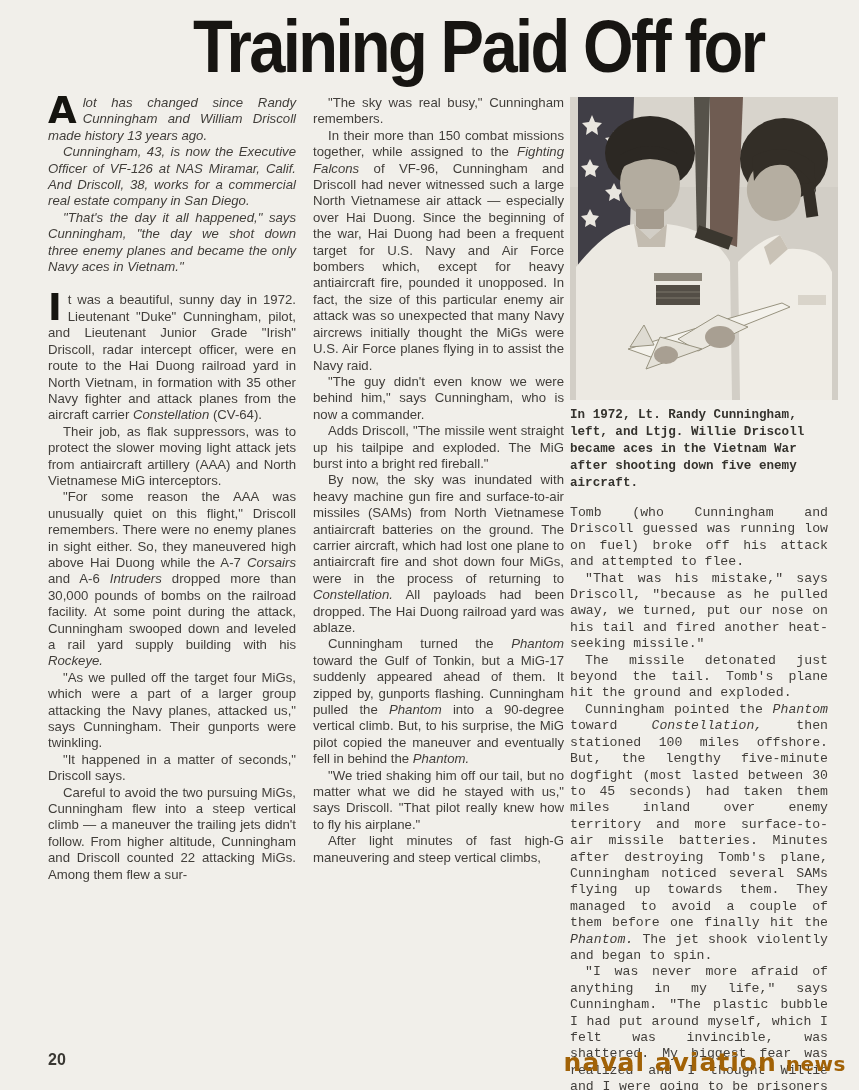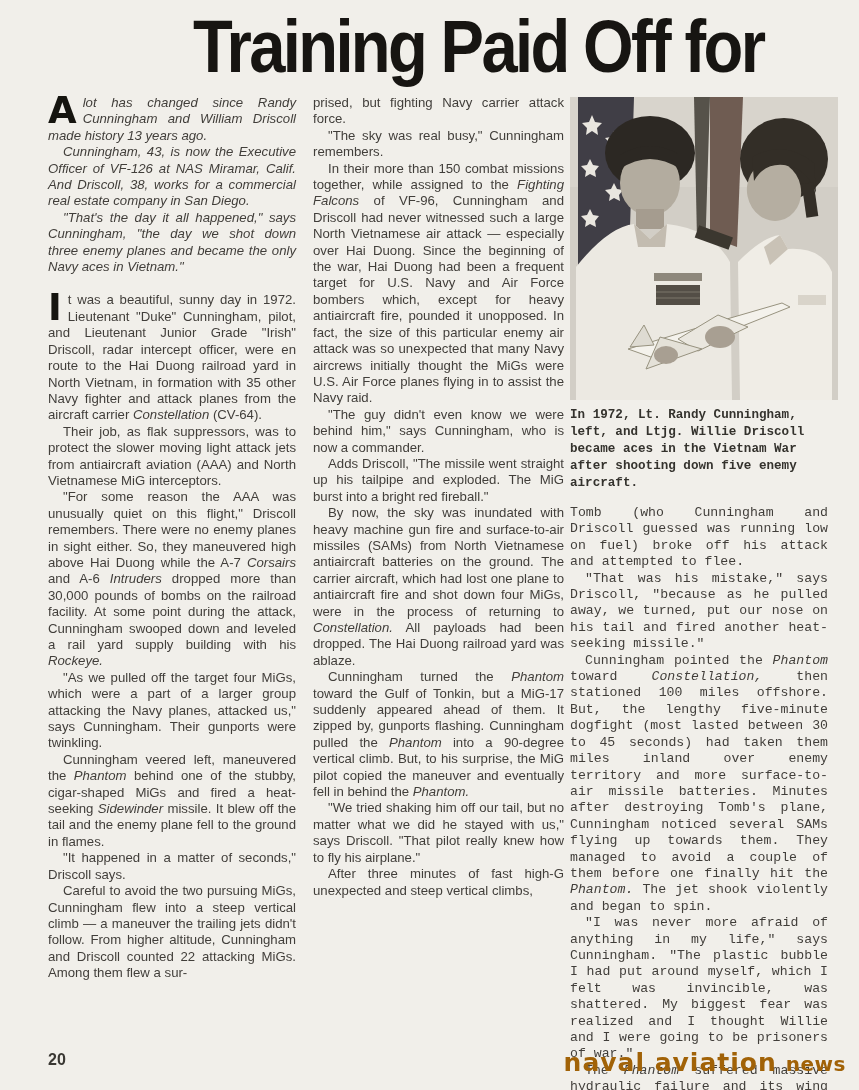--- a/index.html
+++ b/index.html
@@ -86,40 +86,38 @@
   <h1 class="headline">Training Paid Off for</h1>
 
   <div class="col col1">
     <div class="section intro">
         <p class="para noindent"><span class="dropcap">A</span>lot has changed since Randy Cunningham and William Driscoll made history 13 years ago.</p>
         <p class="para">Cunningham, 43, is now the Executive Officer of VF-126 at NAS Miramar, Calif. And Driscoll, 38, works for a commercial real estate company in San Diego.</p>
         <p class="para">"That's the day it all happened," says Cunningham, "the day we shot down three enemy planes and became the only Navy aces in Vietnam."</p>
       </div>
     <div class="section">
         <p class="para noindent"><span class="dropcap">I</span>t was a beautiful, sunny day in 1972. Lieutenant "Duke" Cunningham, pilot, and Lieutenant Junior Grade "Irish" Driscoll, radar intercept officer, were en route to the Hai Duong railroad yard in North Vietnam, in formation with 35 other Navy fighter and attack planes from the aircraft carrier <em>Constellation</em> (CV-64).</p>
-        <p class="para">Their job, as flak suppressors, was to protect the slower moving light attack jets from antiaircraft aviation (AAA) and North Vietnamese MiG interceptors.</p>
+        <p class="para">Their job, as flak suppressors, was to protect the slower moving light attack jets from antiaircraft artillery (AAA) and North Vietnamese MiG interceptors.</p>
         <p class="para">"For some reason the AAA was unusually quiet on this flight," Driscoll remembers. There were no enemy planes in sight either. So, they maneuvered high above Hai Duong while the A-7 <em>Corsairs</em> and A-6 <em>Intruders</em> dropped more than 30,000 pounds of bombs on the railroad facility. At some point during the attack, Cunningham swooped down and leveled a rail yard supply building with his <em>Rockeye.</em></p>
         <p class="para">"As we pulled off the target four MiGs, which were a part of a larger group attacking the Navy planes, attacked us," says Cunningham. Their gunports were twinkling.</p>
-        <p class="para">Cunningham veered left, maneuvered the <em>Phantom</em> behind one of the stubby, cigar-shaped MiGs and fired a heat-seeking <em>Sidewinder</em> missile. It blew off the tail and the enemy plane fell to the ground in flames.</p>
         <p class="para">"It happened in a matter of seconds," Driscoll says.</p>
         <p class="para">Careful to avoid the two pursuing MiGs, Cunningham flew into a steep vertical climb — a maneuver the trailing jets didn't follow. From higher altitude, Cunningham and Driscoll counted 22 attacking MiGs. Among them flew a sur-</p>
       </div>
   </div>
 
   <div class="col col2">
     <div class="section">
-        <p class="para noindent">prised, but fighting Navy carrier attack force.</p>
         <p class="para">"The sky was real busy," Cunningham remembers.</p>
         <p class="para">In their more than 150 combat missions together, while assigned to the <em>Fighting Falcons</em> of VF-96, Cunningham and Driscoll had never witnessed such a large North Vietnamese air attack — especially over Hai Duong. Since the beginning of the war, Hai Duong had been a frequent target for U.S. Navy and Air Force bombers which, except for heavy antiaircraft fire, pounded it unopposed. In fact, the size of this particular enemy air attack was so unexpected that many Navy aircrews initially thought the MiGs were U.S. Air Force planes flying in to assist the Navy raid.</p>
         <p class="para">"The guy didn't even know we were behind him," says Cunningham, who is now a commander.</p>
         <p class="para">Adds Driscoll, "The missile went straight up his tailpipe and exploded. The MiG burst into a bright red fireball."</p>
         <p class="para">By now, the sky was inundated with heavy machine gun fire and surface-to-air missiles (SAMs) from North Vietnamese antiaircraft batteries on the ground. The carrier aircraft, which had lost one plane to antiaircraft fire and shot down four MiGs, were in the process of returning to <em>Constellation.</em> All payloads had been dropped. The Hai Duong railroad yard was ablaze.</p>
         <p class="para">Cunningham turned the <em>Phantom</em> toward the Gulf of Tonkin, but a MiG-17 suddenly appeared ahead of them. It zipped by, gunports flashing. Cunningham pulled the <em>Phantom</em> into a 90-degree vertical climb. But, to his surprise, the MiG pilot copied the maneuver and eventually fell in behind the <em>Phantom.</em></p>
         <p class="para">"We tried shaking him off our tail, but no matter what we did he stayed with us," says Driscoll. "That pilot really knew how to fly his airplane."</p>
-        <p class="para">After three minutes of fast high-G unexpected and steep vertical climbs,</p>
+        <p class="para">After light minutes of fast high-G maneuvering and steep vertical climbs,</p>
       </div>
   </div>
 
   <div class="col col3">
     <figure>
       <svg class="photo-svg" viewBox="0 0 268 303" aria-hidden="true">
 
         <rect x="0" y="0" width="268" height="303" fill="#d2cec6"></rect>
         <rect x="0" y="0" width="268" height="90" fill="#d8d4cc"></rect>
 
@@ -175,20 +173,21 @@
           <path d="M60 250 L74 228 L84 248 Z" fill="#dedbd2" stroke="#97927f" stroke-width="1"></path>
           <ellipse cx="150" cy="240" rx="15" ry="11" fill="#a89f92"></ellipse>
           <ellipse cx="96" cy="258" rx="12" ry="9" fill="#a89f92"></ellipse>
         </g>
       </svg>
       <figcaption>In 1972, Lt. Randy Cunningham, left, and Ltjg. Willie Driscoll  became aces in the Vietnam War after shooting down five enemy aircraft.</figcaption>
     </figure>
     <div class="col3-text section">
         <p class="para noindent">Tomb (who Cunningham and Driscoll guessed was running low on fuel) broke off his attack and attempted to flee.</p>
         <p class="para">"That was his mistake," says Driscoll, "because as he pulled away, we turned, put our nose on his tail and fired another heat-seeking missile."</p>
+        <p class="para">The missile detonated just beyond the tail. Tomb's plane hit the ground and exploded.</p>
         <p class="para">Cunningham pointed the <em>Phantom</em> toward <em>Constellation,</em> then stationed 100 miles offshore. But, the lengthy five-minute dogfight (most lasted between 30 to 45 seconds) had taken them miles inland over enemy territory and more surface-to-air missile batteries. Minutes after destroying Tomb's plane, Cunningham noticed several SAMs flying up towards them. They managed to avoid a couple of them before one finally hit the <em>Phantom.</em> The jet shook violently and began to spin.</p>
         <p class="para">"I was never more afraid of anything in my life," says Cunningham. "The plastic bubble I had put around myself, which I felt was invincible, was shattered. My biggest fear was realized and I thought Willie and I were going to be prisoners of war."</p>
         <p class="para">The <em>Phantom</em> suffered massive hydraulic failure and its wing was aflame.</p>
         <p class="para">Cunningham nursed it as far as he could over the Gulf of Tonkin. When he was no longer able to control the jet,</p>
       </div>
   </div>
 
   <span class="page-number">20</span>
   <div class="logo">
     <span class="logo-main">naval aviation</span>

